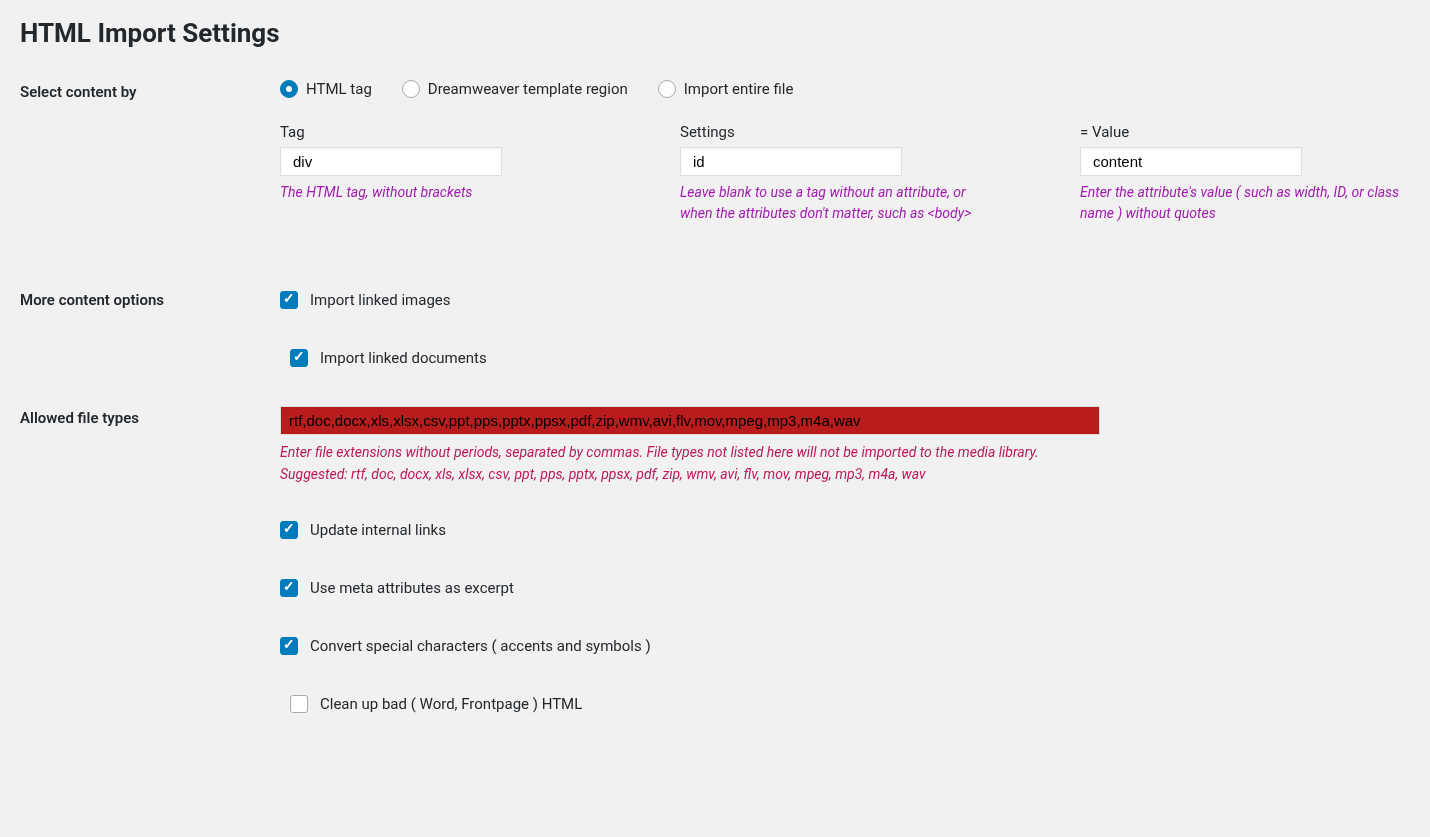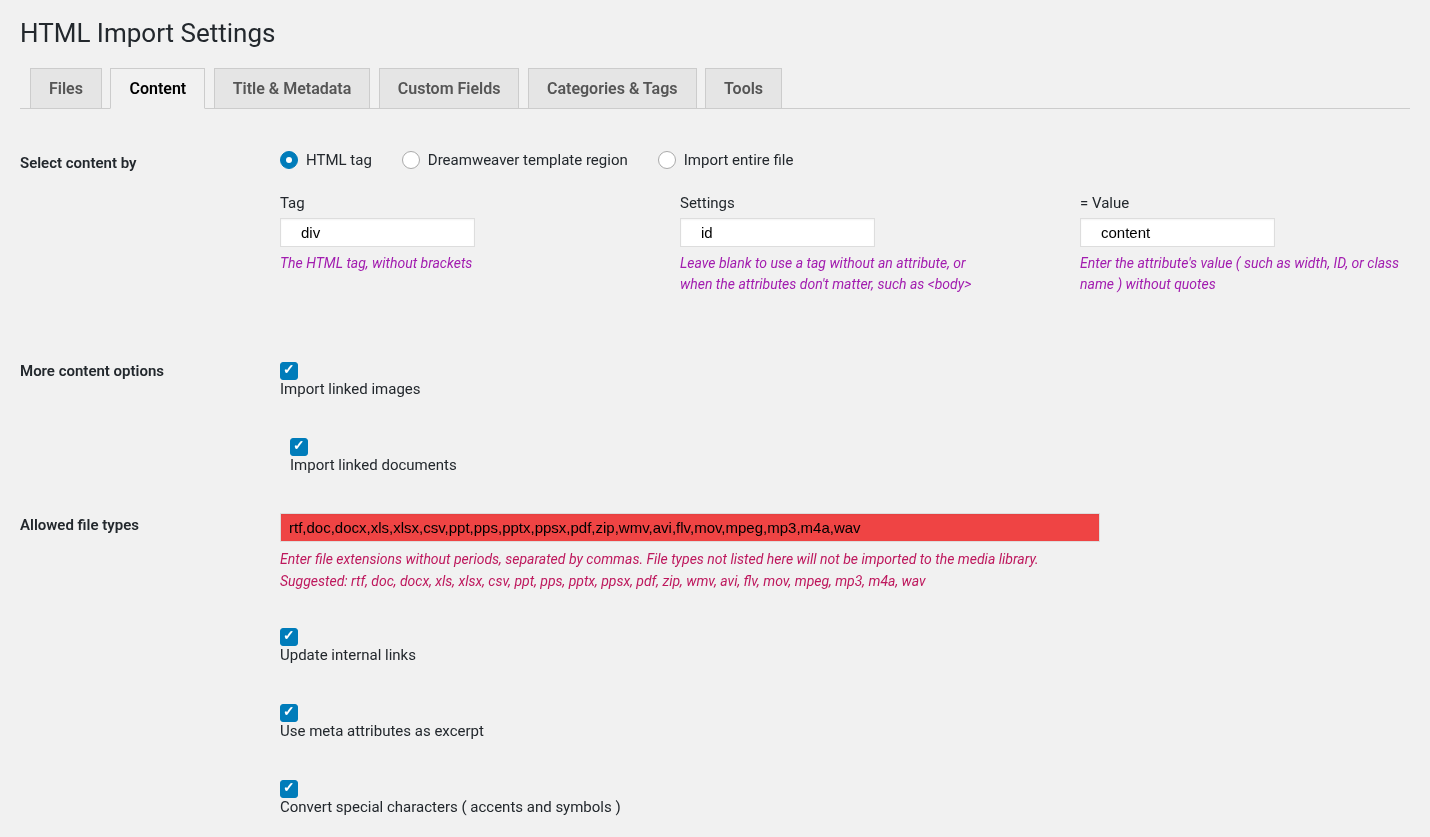--- a/index.html
+++ b/index.html
@@ -12,21 +12,21 @@
       background: #f1f1f1;
       color: #23282d;
       font-size: 14px;
       padding: 0;
     }
     .wrap {
       padding: 10px 20px 20px 20px;
     }
     h1 {
       font-size: 26px;
-      font-weight: 400;
+      font-weight: 700;
       color: #23282d;
       margin-bottom: 20px;
       padding-top: 8px;
     }
     .nav-tab-wrapper {
       border-bottom: 1px solid #ccc;
       margin-bottom: 30px;
       padding-left: 10px;
     }
     .nav-tab {
@@ -111,39 +111,38 @@
     .tag-col {
       flex: 1;
       max-width: 350px;
     }
     .tag-col-label {
       font-size: 15px;
       margin-bottom: 6px;
       display: block;
     }
     .tag-input {
-      width: 195px;
-      padding: 5px 20px;
+      width: 222px;
+      padding: 5px 12px;
       font-size: 15px;
       border: 1px solid #ddd;
       background: #fff;
       box-shadow: inset 0 1px 2px rgba(0,0,0,0.05);
     }
     .tag-help {
       font-style: italic;
       color: #a21caf;
       font-size: 14px;
       margin-top: 6px;
       line-height: 1.5;
     }
     .checkbox-row {
       display: flex;
-      align-items: flex-start;
+      align-items: center;
       margin-bottom: 40px;
-      flex-direction: column;
     }
     .checkbox-row:last-child {
       margin-bottom: 15px;
       padding-left: 10px;
     }
     input[type="checkbox"] {
       appearance: none;
       width: 18px;
       height: 18px;
       border: 1px solid #aaa;
@@ -169,46 +168,38 @@
     }
     .checkbox-label {
       font-size: 15px;
       cursor: pointer;
     }
     .wide-input {
       width: 820px;
       padding: 5px 8px;
       font-size: 15px;
       border: 1px solid #ddd;
-      background: #ef4444;
+      background: #b91c1c;
       box-shadow: inset 0 1px 2px rgba(0,0,0,0.05);
       margin-bottom: 6px;
     }
     .allowed-help {
       font-style: italic;
       color: #be185d;
       font-size: 14px;
       line-height: 1.6;
       margin-bottom: 35px;
     }
   </style>
 </head>
 <body>
 
 <div class="wrap">
   <h1>HTML Import Settings</h1>
 
-  <div class="nav-tab-wrapper">
-    <a class="nav-tab">Files</a>
-    <a class="nav-tab nav-tab-active">Content</a>
-    <a class="nav-tab">Title &amp; Metadata</a>
-    <a class="nav-tab">Custom Fields</a>
-    <a class="nav-tab">Categories &amp; Tags</a>
-    <a class="nav-tab">Tools</a>
-  </div>
 
   <table class="form-table">
     <tbody>
         <tr>
       <th>Select content by</th>
       <td>
         <div class="radio-row">
           <label class="radio-option">
             <input type="radio" name="content-by" checked="" style="">
             <span>HTML tag</span>

